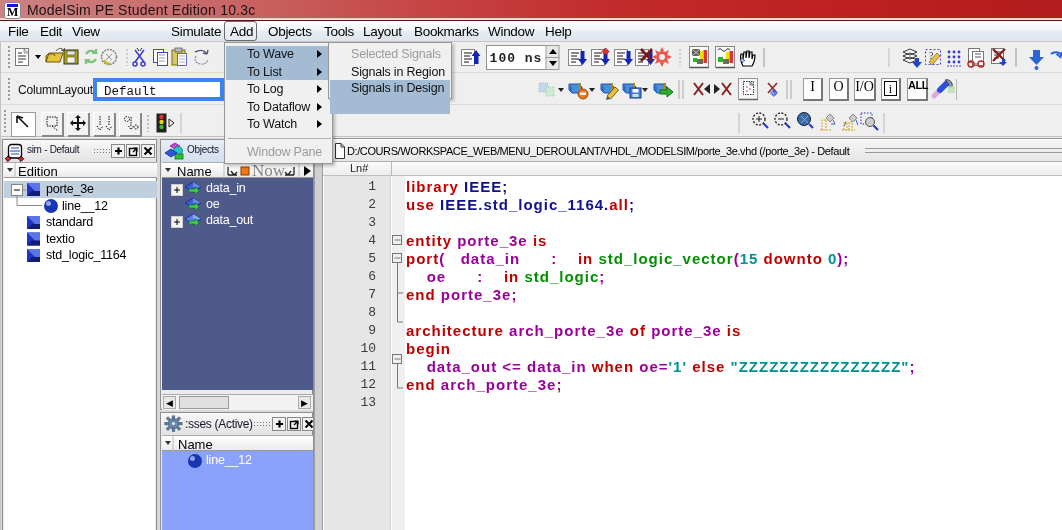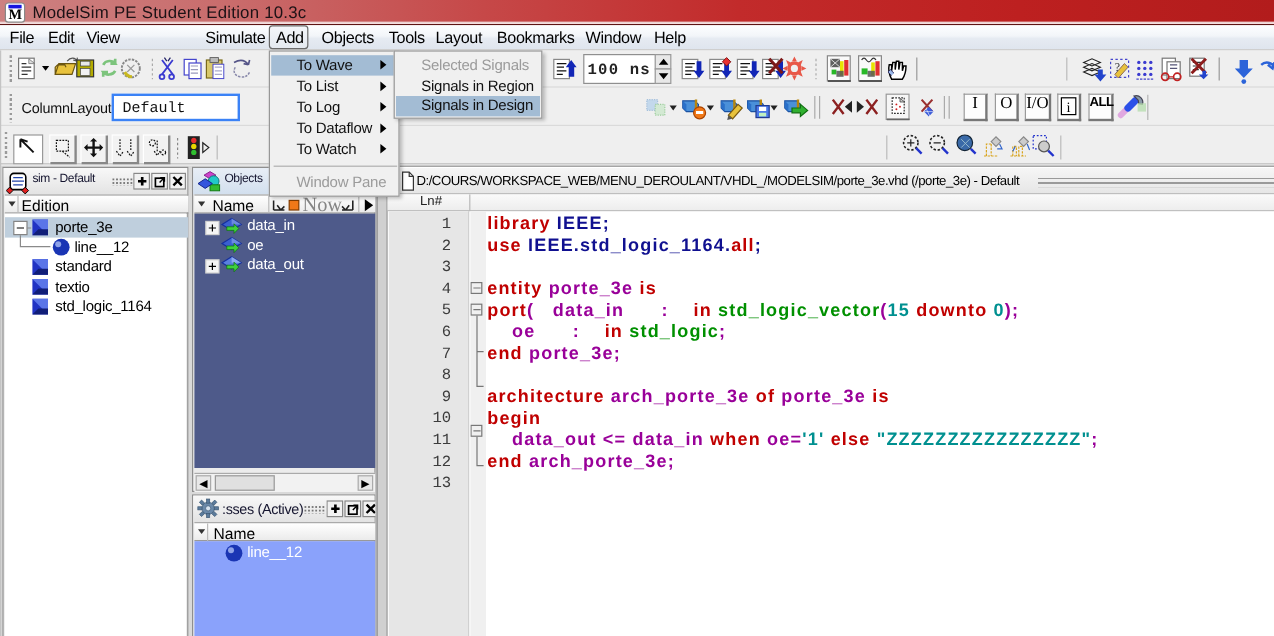--- a/index.html
+++ b/index.html
@@ -28,21 +28,21 @@
 
 
 .tbrow { left:0; width:1062px; background:#efefef; }
 #tb1 { top:42px; height:31px; border-bottom:1px solid #dadada;}
 #tb2 { top:74px; height:31px; border-bottom:1px solid #dadada;}
 #tb3 { top:106px; height:31px; border-bottom:1px solid #c0c0c0;}
 .grip { position:absolute; width:2px; background:repeating-linear-gradient(#9a9a9a 0 2px, #efefef 2px 4px); }
 .vsep { position:absolute; width:1px; background:#b5b5b5; }
 .iobtn { position:absolute; top:4px; height:23px; background:#fdfdfd; border:1px solid #999; border-right:2px solid #777; border-bottom:2px solid #777; font-family:"Liberation Serif",serif; font-size:14px; color:#000; text-align:center; }
 #columnlayout-label { position:absolute; left:18px; top:9px; font-size:12px; color:#111; letter-spacing:-0.2px;}
-#columnlayout-box { position:absolute; left:93px; top:4px; width:107px; height:23px; background:#fff; border:2px solid #3b82f6; font-family:"Liberation Mono",monospace; font-size:12.5px; color:#111; line-height:21px; padding-left:7px;}
+#columnlayout-box { position:absolute; left:93px; top:4px; width:131px; height:23px; background:#fff; border:4px solid #3b82f6; font-family:"Liberation Mono",monospace; font-size:12.5px; color:#111; line-height:21px; padding-left:7px;}
 
 
 #mainarea { left:0; top:138px; width:1062px; height:392px; background:#d9d9d9; }
 .panel { position:absolute; border:1px solid #8f8f8f; background:#ececec; }
 .phead { position:absolute; left:0; top:0; width:100%; height:22px; background:linear-gradient(#f8f8f8,#e3e3e3); }
 .phead .ptitle { position:absolute; top:4px; font-size:10px; letter-spacing:-0.3px; color:#14142e; white-space:nowrap; }
 .dots { position:absolute; width:18px; height:7px;
   background-image:radial-gradient(circle, #777 34%, transparent 36%);
   background-size:3px 3px; }
 .colhead { position:absolute; background:linear-gradient(#ffffff,#ebebeb); border-top:1px solid #aaa; border-bottom:1px solid #999; font-size:13px; color:#000; }
@@ -74,21 +74,21 @@
 #foldcol { position:absolute; left:78px; top:37px; width:13px; height:355px; background:#f0f0f0; }
 #lnnums { position:absolute; left:10px; top:39px; width:52px; text-align:right; font-family:"Liberation Mono",monospace; font-size:13px; color:#3c3c3c; line-height:18px;}
 #code { position:absolute; left:92px; top:39px; font-family:Liberation Sans, sans-serif; font-size:15px; font-weight:bold; letter-spacing:1px; line-height:18px; }
 #code > div { white-space:pre; height:18px; }
 .kw { color:#c00000; } .id { color:#990099; } .nv { color:#101090; } .ty { color:#009000; } .nm { color:#009090; } .pu { color:#990099; }
 
 
 .menu { position:absolute; background:#f0f0f0; border:1px solid #979797; box-shadow:2px 2px 3px rgba(0,0,0,0.25); z-index:50; }
 #addmenu { left:224px; top:42px; width:109px; height:122px; }
 #submenu { left:328px; top:42px; width:124px; height:57px; }
-.mrow { position:absolute; left:1px; width:calc(100% - 2px); height:17px; font-size:12.5px; letter-spacing:-0.2px; color:#111; }
+.mrow { position:absolute; left:1px; width:calc(100% - 2px); height:34px; font-size:12.5px; letter-spacing:-0.2px; color:#111; }
 .mrow .lbl { position:absolute; left:21px; top:1px; white-space:nowrap; }
 #submenu .mrow .lbl { left:21px; }
 .mhl { background:#a3bcd4; }
 .gray { color:#9b9b9b; }
 .arrow { position:absolute; right:9px; top:4px; width:0; height:0; border-left:5px solid #000; border-top:4px solid transparent; border-bottom:4px solid transparent; }
 </style>
 </head>
 <body>
 
 <div class="abs" id="titlebar">

